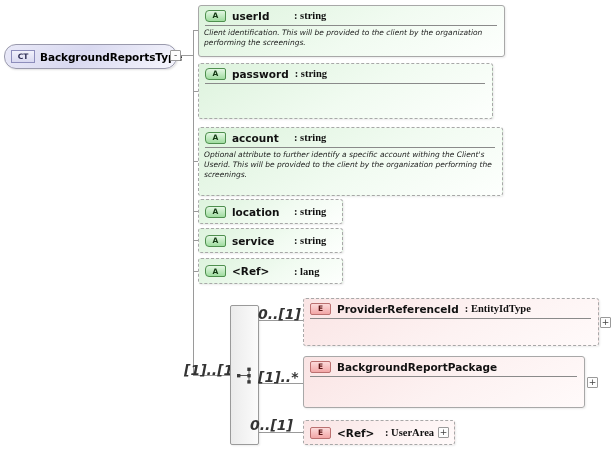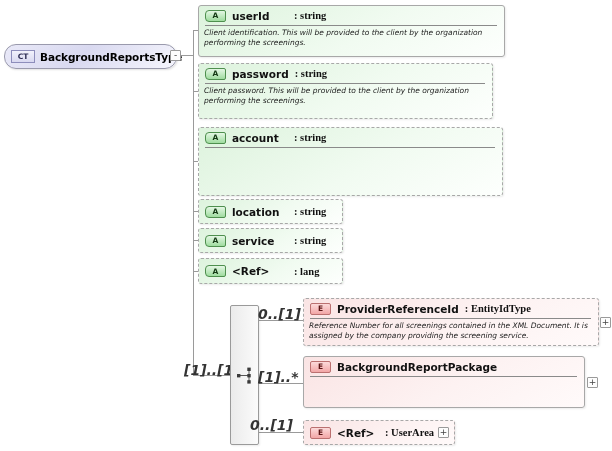--- a/index.html
+++ b/index.html
@@ -86,30 +86,30 @@
     <div class="ann">Client identification.  This will be provided to the client by the organization performing the screenings.</div>
   </div>
 
   <div class="node attr dashed" style="left:198px;top:63px;width:295px;height:56px;">
     <div class="hdr">
       <span class="badge badge-a">A</span>
       <span class="nm col">password</span>
       <span class="tp">: string</span>
     </div>
     <div class="sep"></div>
-    <div class="ann">Client password.  This will be provided to the client by the organization performing the screenings.</div>
   </div>
 
   <div class="node attr dashed" style="left:198px;top:127px;width:305px;height:69px;">
     <div class="hdr">
       <span class="badge badge-a">A</span>
       <span class="nm col">account</span>
       <span class="tp">: string</span>
     </div>
     <div class="sep"></div>
+    <div class="ann">Optional attribute to further identify a  specific account withing the Client's Userid.  This will be provided to the client by the organization performing the screenings.</div>
   </div>
 
   <div class="node attr dashed" style="left:198px;top:199px;width:145px;height:25px;">
     <div class="hdr fill">
       <span class="badge badge-a">A</span>
       <span class="nm col">location</span>
       <span class="tp">: string</span>
     </div>
   </div>
 
@@ -142,21 +142,20 @@
   </div>
 
   <div class="card" style="left:258px;top:306px;width:40px;text-align:right;">0..[1]</div>
   <div class="node elem dashed" style="left:303px;top:298px;width:296px;height:48px;">
     <div class="hdr">
       <span class="badge badge-e">E</span>
       <span class="nm">ProviderReferenceId</span>
       <span class="tp">: EntityIdType</span>
     </div>
     <div class="sep"></div>
-    <div class="ann">Reference Number for all screenings contained in the XML Document.  It is assigned by the  company providing the screening service.</div>
   </div>
   <div class="toggle" style="left:600px;top:317px;">+</div>
 
   <div class="card" style="left:258px;top:369px;width:36px;text-align:right;">[1]..*</div>
   <div class="node elem" style="left:303px;top:356px;width:282px;height:52px;">
     <div class="hdr">
       <span class="badge badge-e">E</span>
       <span class="nm">BackgroundReportPackage</span>
       <span class="tp"></span>
     </div>

